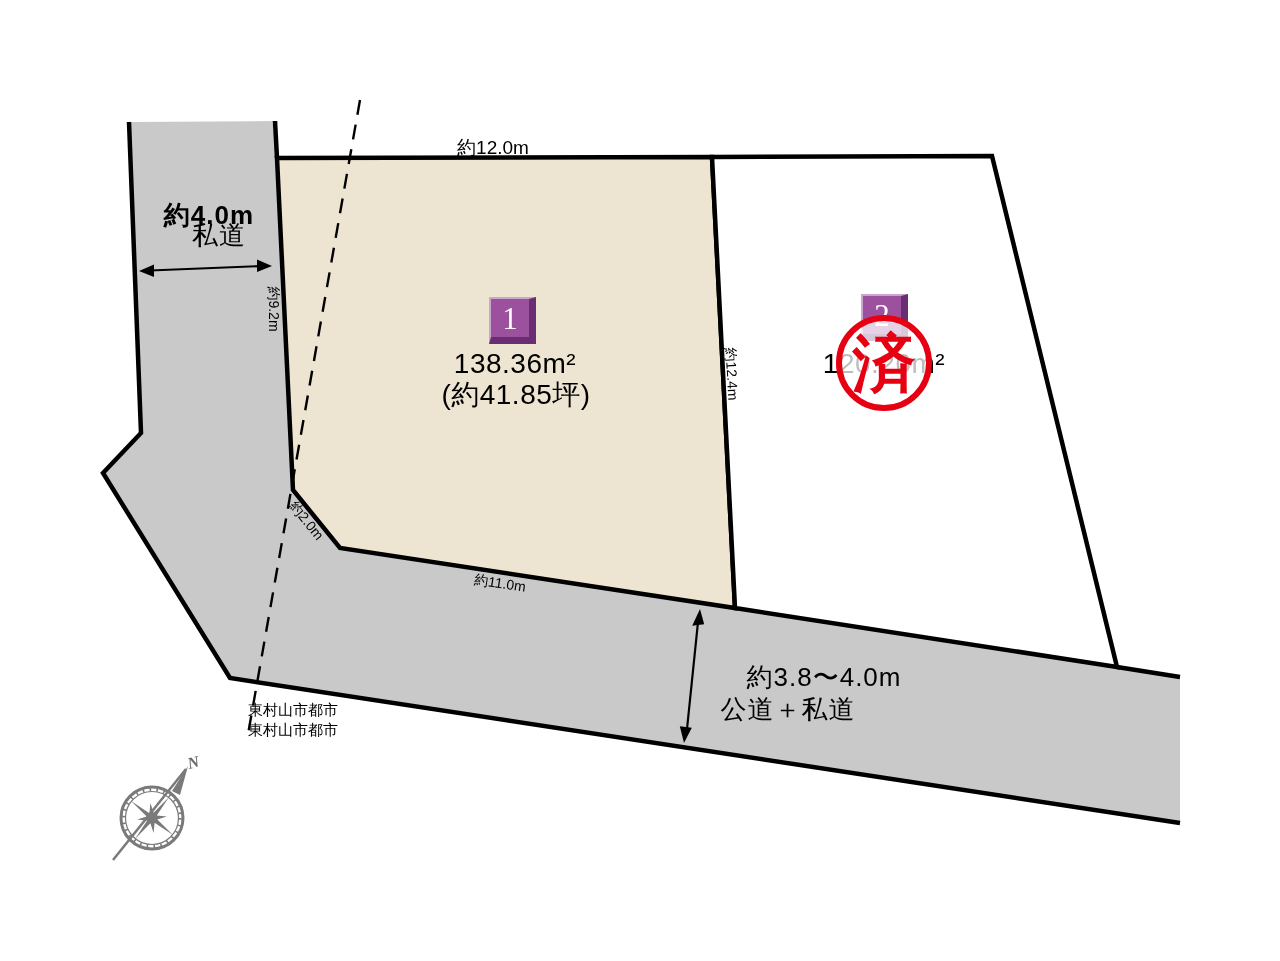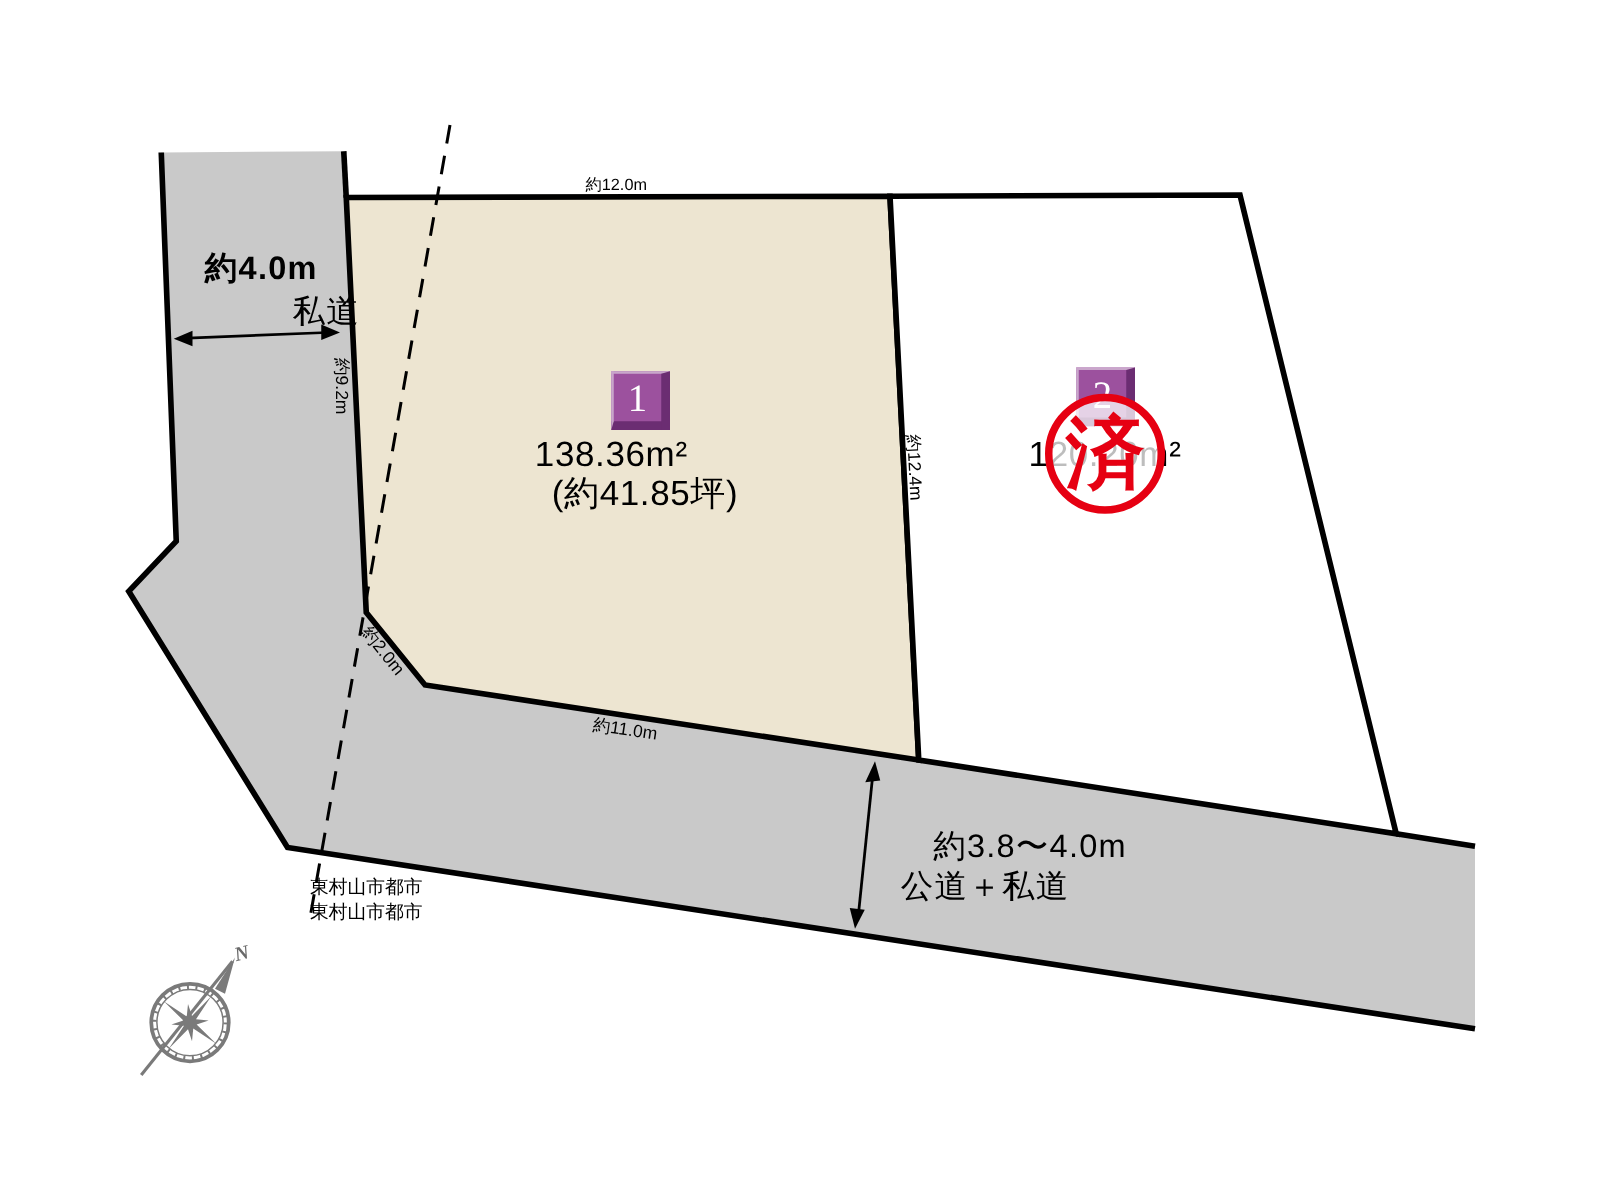--- a/index.html
+++ b/index.html
@@ -11,21 +11,21 @@
   .lbl{
     position:absolute;white-space:nowrap;
     transform:translate(-50%,-50%);
     font-family:"Liberation Sans","DejaVu Sans",sans-serif;color:#000;
   }
   .lbl.rot90 {transform:translate(-50%,-50%) rotate(90deg);}
   .lbl.rot87 {transform:translate(-50%,-50%) rotate(87deg);}
   .lbl.rot51 {transform:translate(-50%,-50%) rotate(51deg);}
   .lbl.rot8  {transform:translate(-50%,-50%) rotate(8.5deg);}
   .dim-small{font-size:14px;}
-  .dim-top{font-size:13px;}
+  .dim-top{font-size:19px;}
   .road-big{font-size:26px;font-weight:500;letter-spacing:1px;}
   .area-line{font-size:28px;font-weight:500;letter-spacing:0.5px;}
   .chip{
     position:absolute;width:38px;height:38px;
     background:#9C519E;
     border-right:7px solid #6B2D72;border-bottom:7px solid #6B2D72;
     border-left:2px solid #C9A6CB;border-top:2px solid #C9A6CB;
     display:flex;align-items:center;justify-content:center;
     color:#fff;font-family:"Liberation Serif","DejaVu Serif",serif;font-size:31px;line-height:1;
   }
@@ -89,29 +89,29 @@
 
   <div class="lbl dim-small rot90" style="left:273px;top:309px;">約9.2m</div>
 
   <div class="lbl dim-small rot51" style="left:306px;top:521px;">約2.0m</div>
 
   <div class="lbl dim-small rot8" style="left:500px;top:584px;">約11.0m</div>
 
   <div class="lbl dim-small rot87" style="left:731px;top:374px;">約12.4m</div>
 
   <div class="lbl road-big" style="left:209px;top:215px;font-weight:bold;">約4.0m</div>
-  <div class="lbl road-big" style="left:219px;top:249px;margin-left:42px;">私道</div>
+  <div class="lbl road-big" style="left:219px;top:235px;">私道</div>
 
   <div class="lbl road-big" style="left:824px;top:677px;">約3.8〜4.0m</div>
   <div class="lbl road-big" style="left:788px;top:709px;text-align:right;">公道＋私道</div>
 
   <div class="chip z10" style="left:489px;top:297px;">
     <span>1</span>
   </div>
-  <div class="lbl area-line z10" style="left:489px;top:364px;">138.36m²</div>
+  <div class="lbl area-line z10" style="left:515px;top:364px;">138.36m²</div>
   <div class="lbl area-line z10" style="left:516px;top:395px;">(約41.85坪)</div>
 
   <div class="chip z10" style="left:861px;top:294px;">
     <span>2</span>
   </div>
   <div class="lbl area-line z10" style="left:884px;top:364px;">120.20m²</div>
 
   <div class="stamp">
     <span>済</span>
   </div>

